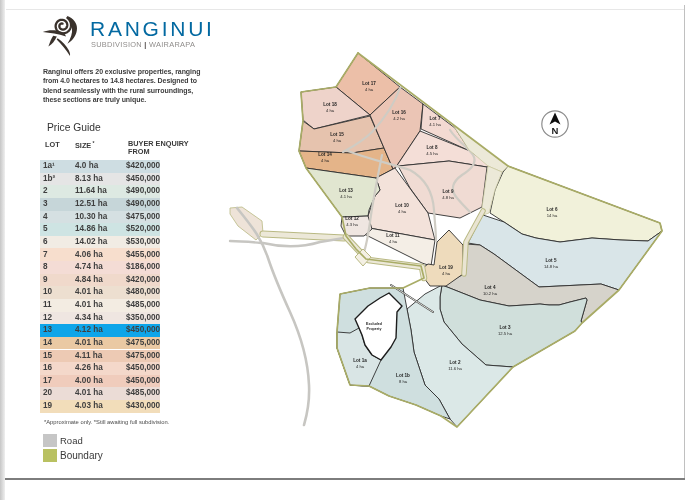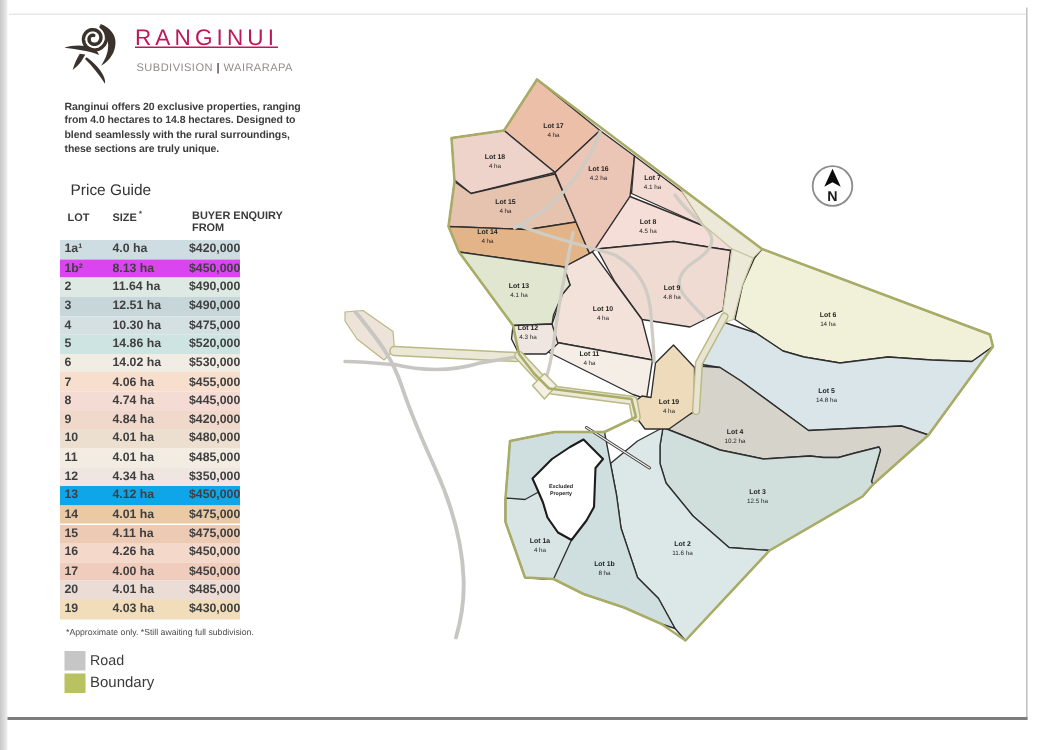--- a/index.html
+++ b/index.html
@@ -24,41 +24,41 @@
 <svg class="abs" style="left:40px;top:10px;" width="44" height="50" viewBox="0 0 44 50">
   <g fill="#3a322c" stroke="none">
     <path d="M27.37,7.86 L27.91,8.29 L28.42,8.76 L28.88,9.26 L29.31,9.80 L29.69,10.36 L30.02,10.95 L30.31,11.56 L30.55,12.18 L30.74,12.82 L30.89,13.47 L30.98,14.12 L31.02,14.78 L31.01,15.43 L30.96,16.08 L30.85,16.71 L30.70,17.34 L30.50,17.95 L30.26,18.53 L29.98,19.10 L29.65,19.64 L29.29,20.15 L28.89,20.63 L28.46,21.07 L28.00,21.48 L27.51,21.85 L27.00,22.18 L26.47,22.47 L25.92,22.72 L25.36,22.92 L24.79,23.08 L24.21,23.19 L23.62,23.26 L23.04,23.29 L22.46,23.27 L21.88,23.21 L21.32,23.10 L20.76,22.96 L20.23,22.77 L19.71,22.54 L19.21,22.28 L18.74,21.98 L18.30,21.65 L17.88,21.29 L17.50,20.90 L17.14,20.48 L16.83,20.05 L16.54,19.59 L16.30,19.11 L16.09,18.62 L15.92,18.12 L15.80,17.62 L15.71,17.10 L15.66,16.59 L15.65,16.07 L15.68,15.56 L15.74,15.06 L15.85,14.57 L15.99,14.09 L16.16,13.62 L16.37,13.18 L16.61,12.75 L16.88,12.34 L17.18,11.96 L17.50,11.61 L17.85,11.28 L18.22,10.98 L18.60,10.72 L19.01,10.48 L19.43,10.28 L19.85,10.11 L20.29,9.98 L20.73,9.88 L21.18,9.81 L21.62,9.78 L22.07,9.78 L22.50,9.82 L22.93,9.89 L23.36,9.99 L23.76,10.12 L24.16,10.28 L24.54,10.47 L24.90,10.69 L25.24,10.93 L25.55,11.19 L25.85,11.48 L26.12,11.78 L26.36,12.10 L26.58,12.44 L26.77,12.78 L26.93,13.14 L27.06,13.51 L27.16,13.88 L27.23,14.26 L27.28,14.63 L27.29,15.01 L27.28,15.38 L27.23,15.75 L27.16,16.11 L27.07,16.46 L26.95,16.79 L26.80,17.12 L26.63,17.43 L26.44,17.72 L26.23,17.99 L26.01,18.25 L25.76,18.48 L25.50,18.70 L25.23,18.89 L24.95,19.06 L24.66,19.20 L24.36,19.32 L24.06,19.42 L23.75,19.49 L23.44,19.53 L23.13,19.56 L22.83,19.56 L22.53,19.53 L22.23,19.49 L21.95,19.42 L21.67,19.33 L21.40,19.22 L21.15,19.09 L20.91,18.95 L20.68,18.78 L20.47,18.61 L20.27,18.42 L20.10,18.22 L19.94,18.00 L19.80,17.78 L19.68,17.55 L19.58,17.32 L19.50,17.08 L19.43,16.84 L19.39,16.60 L19.37,16.36 L19.36,16.12 L19.38,15.89 L19.41,15.66 L19.46,15.44 L19.52,15.22 L19.61,15.01 L19.70,14.82 L19.81,14.63 L19.93,14.46 L20.06,14.30 L20.20,14.15 L20.36,14.02 L20.51,13.90 L20.68,13.79 L20.85,13.70 L21.02,13.63 L21.20,13.57 L21.37,13.53 L21.55,13.50 L21.72,13.48 L21.90,13.48 L22.06,13.49 L22.23,13.52 L22.39,13.56 L22.54,13.60" fill="none" stroke="#3a322c" stroke-width="2.3" stroke-linecap="round"></path>
     <path d="M26.6,5.8 C33.8,8.4 37.2,13.4 37.0,18.6 C36.8,24.8 33.4,30.2 27.4,33.8 C30.9,28.5 32.6,23.2 32.0,18.6 C31.4,13.3 29.6,9.2 26.6,5.8 Z"></path>
     <path d="M2.8,21.9 C8.4,19.8 15.4,19.8 20.6,21.6 C23.8,22.7 25.4,24.4 26.0,26.6 C18.4,23.6 10.0,22.9 2.8,21.9 Z"></path>
     <path d="M16.8,26.4 C14.8,30.4 12.4,34.0 8.4,36.6 C9.8,32.2 11.3,28.7 13.2,25.8 Z"></path>
     <path d="M17.6,28.2 C22.2,31.2 26.6,35.8 28.8,40.2 C29.9,42.5 30.3,44.3 30.0,45.9 C26.2,40.0 21.5,34.0 16.7,29.4 Z"></path>
   </g>
 </svg>
 
-<div class="abs" style="left:90px;top:17px;font-size:15px;letter-spacing:2.75px;color:#be185d;text-decoration:underline;">RANGINUI</div>
+<div class="abs" style="left:90px;top:17px;font-size:21px;letter-spacing:2.75px;color:#0369a1;">RANGINUI</div>
 
 <div class="abs" style="left:91px;top:40.2px;font-size:7.4px;letter-spacing:0.3px;color:#908d8b;">SUBDIVISION <span style="color:#55504e;font-weight:bold;">|</span> WAIRARAPA</div>
 
 <div class="abs" style="left:43px;top:66.5px;width:170px;font-size:7px;letter-spacing:-0.06px;line-height:9.6px;color:#3c3c3c;font-weight:bold;white-space:nowrap;">Ranginui offers 20 exclusive properties, ranging<br>from 4.0 hectares to 14.8 hectares. Designed to<br>blend seamlessly with the rural surroundings,<br>these sections are truly unique.</div>
 
 <div class="abs" style="left:47px;top:122.3px;font-size:10.3px;color:#333333;">Price Guide</div>
 
 <div class="abs" style="left:45px;top:139.5px;font-size:7.3px;font-weight:bold;color:#3a3a3a;">LOT</div>
 
 <div class="abs" style="left:75px;top:139.5px;font-size:7.3px;font-weight:bold;color:#3a3a3a;">SIZE<span style="font-size:5px;vertical-align:3px;"> *</span></div>
 
 <div class="abs" style="left:128px;top:139.5px;width:70px;font-size:7.3px;line-height:8.8px;font-weight:bold;color:#3a3a3a;">BUYER ENQUIRY FROM</div>
 
 <div class="row" style="top:160.0px;background:#cedde2;">
     <span class="c1">1a¹</span>
     <span class="c2">4.0 ha</span>
     <span class="c3">$420,000</span>
   </div>
 
-<div class="row" style="top:172.6px;background:#d946ef;">
+<div class="row" style="top:172.6px;background:#e5e5e5;">
     <span class="c1">1b²</span>
     <span class="c2">8.13 ha</span>
     <span class="c3">$450,000</span>
   </div>
 
 <div class="row" style="top:185.3px;background:#dde9e2;">
     <span class="c1">2</span>
     <span class="c2">11.64 ha</span>
     <span class="c3">$490,000</span>
   </div>
@@ -89,21 +89,21 @@
 
 <div class="row" style="top:248.4px;background:#f7decd;">
     <span class="c1">7</span>
     <span class="c2">4.06 ha</span>
     <span class="c3">$455,000</span>
   </div>
 
 <div class="row" style="top:261.0px;background:#f4dcd5;">
     <span class="c1">8</span>
     <span class="c2">4.74 ha</span>
-    <span class="c3">$445,000</span>
+    <span class="c3">$186,000</span>
   </div>
 
 <div class="row" style="top:273.7px;background:#f0d9cb;">
     <span class="c1">9</span>
     <span class="c2">4.84 ha</span>
     <span class="c3">$420,000</span>
   </div>
 
 <div class="row" style="top:286.3px;background:#eddfd0;">
     <span class="c1">10</span>

